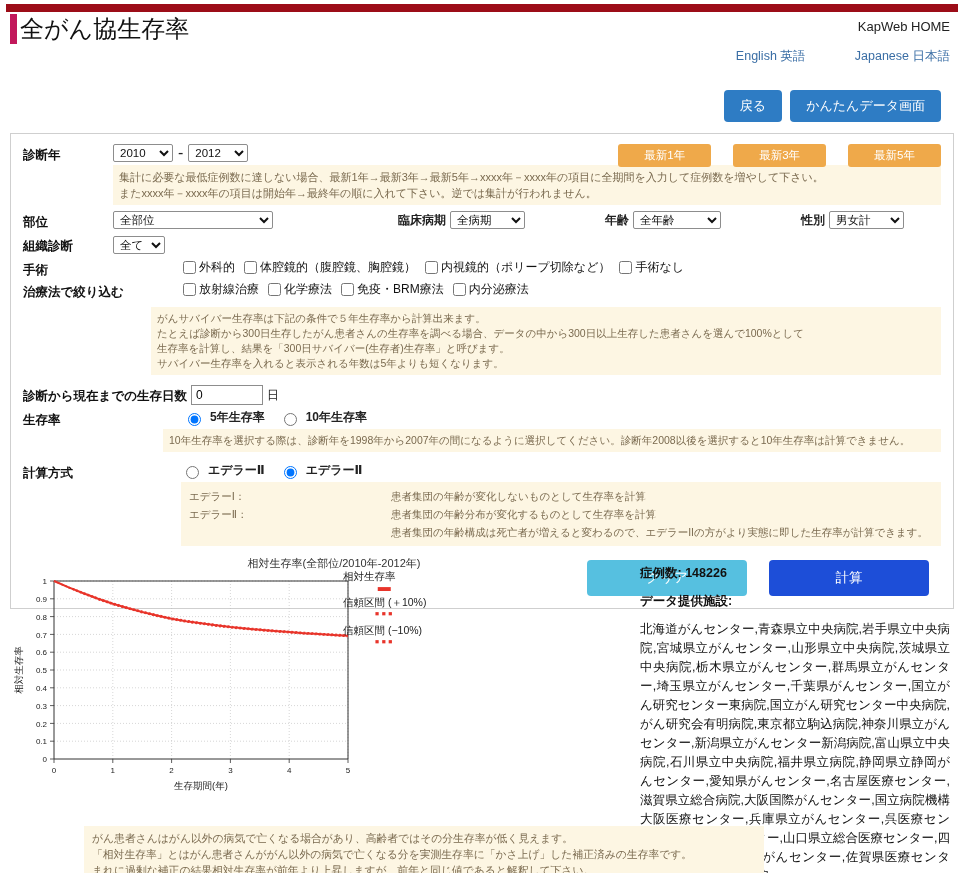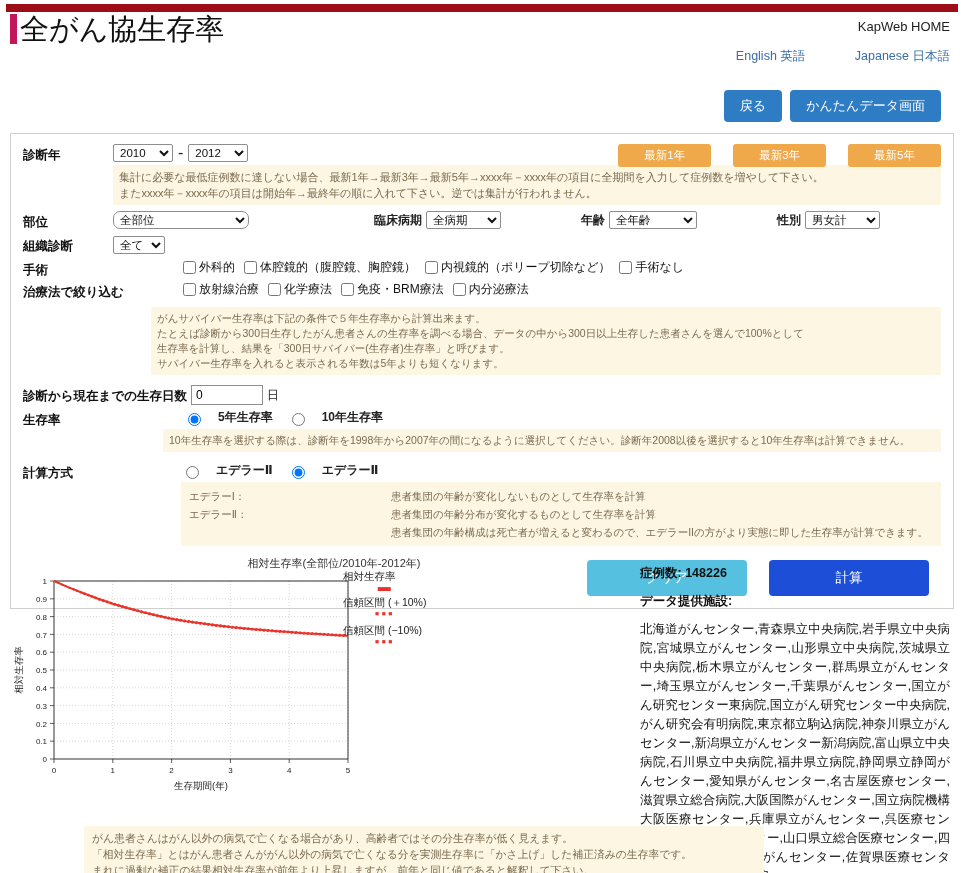--- a/index.html
+++ b/index.html
@@ -13,21 +13,21 @@
 
   
   .topbar { height: 8px; background: #9c0d18; margin: 4px 6px 0 6px; }
   .header { position: relative; padding: 0 10px; height: 78px; }
   .hdr-sub {
     font-size: 13.5px; font-weight: bold; color: #111;
     letter-spacing: .2px; padding-top: 4px;
   }
   .hdr-title-wrap { display: flex; align-items: center; margin-top: 1px; }
   .hdr-bar { width: 7px; height: 30px; background: #c2185b; margin-right: 3px; }
-  .hdr-title { font-size: 29px; color: #111; line-height: 32px; font-weight: normal;
+  .hdr-title { font-size: 24px; color: #111; line-height: 32px; font-weight: normal;
     font-family: "Liberation Serif", "DejaVu Serif", serif; }
   .hdr-right { position: absolute; right: 14px; top: 6px; text-align: right; }
   .kapweb { font-size: 13px; color: #222; }
   .langs { margin-top: 14px; font-size: 12.5px; }
   .langs a { color: #3a6ea5; text-decoration: none; margin-left: 46px; cursor: pointer; }
 
   
   .topbtns { position: absolute; right: 23px; top: 90px; display: flex; gap: 8px; }
   .btn-blue {
     background: #2e7cc4; color: #fff; border: none; border-radius: 4px;
@@ -45,21 +45,21 @@
   .ctrls { flex: 1; position: relative; }
 
   select {
     font-family: inherit; font-size: 11.5px; padding: 1px 2px;
     border: 1px solid #8d8d8d; background: #fff; color: #111; border-radius: 2px;
   }
   select.w-sm { width: 52px; }
   select.w-mdl { width: 60px; }
   select.w-md { width: 75px; }
   select.w-lg { width: 88px; }
-  select.w-xl { width: 136px; border-radius: 7px; }
+  select.w-xl { width: 160px; }
   input[type=text] {
     font-family: inherit; font-size: 12px; border: 1px solid #8d8d8d;
     padding: 2px 4px; width: 72px; background: #fff;
   }
 
   .note {
     background: #fdf6e3; color: #7a6a4f; font-size: 11px; line-height: 16px;
     padding: 4px 6px; margin-top: 3px;
   }
   .note.sm { font-size: 10.5px; line-height: 15px; }
@@ -71,21 +71,21 @@
   }
 
   .inline-field { display: inline-flex; align-items: center; gap: 4px; font-size: 12px; font-weight: bold; }
   .spread { display: flex; align-items: center; }
   .spread .grp { display: inline-flex; align-items: center; gap: 5px; }
 
   .chk-line { font-size: 12px; color: #111; display: flex; align-items: center; flex-wrap: wrap; }
   .chk { display: inline-flex; align-items: center; margin-right: 9px; }
   .chk input { margin: 0 3px 0 0; }
   .radio-line { font-size: 12px; font-weight: bold; display: flex; align-items: center; gap: 4px; }
-  .radio-line label { margin-right: 10px; display: inline-flex; align-items: center; gap: 14px; }
+  .radio-line label { margin-right: 10px; display: inline-flex; align-items: center; gap: 6px; }
 
   .calc-tbl { font-size: 10.5px; color: #7a6a4f; line-height: 16px; }
   .calc-tbl td { padding: 0 0 0 0; vertical-align: top; }
   .calc-tbl td.k { width: 200px; }
 
   .form-btns { display: flex; justify-content: flex-end; gap: 22px; margin-top: 14px; padding-right: 12px; }
   .btn-cyan {
     background: #56c0e0; color: #fff; border: none; border-radius: 4px;
     font-size: 13.5px; padding: 9px 0; width: 160px; cursor: pointer; font-family: inherit;
   }

